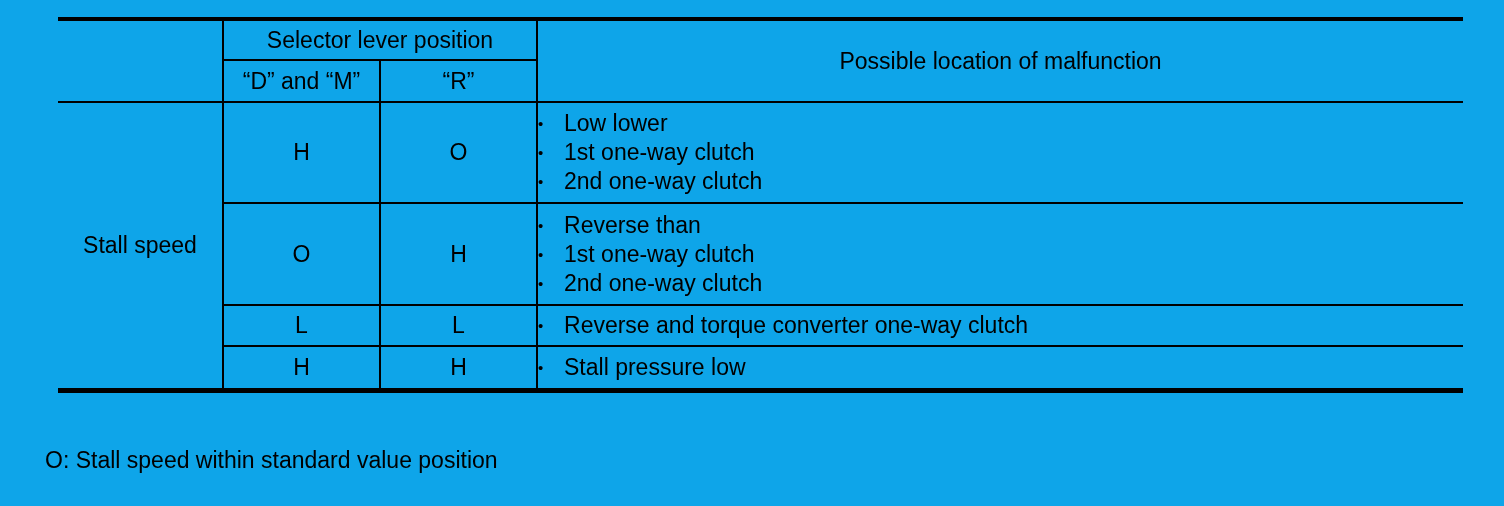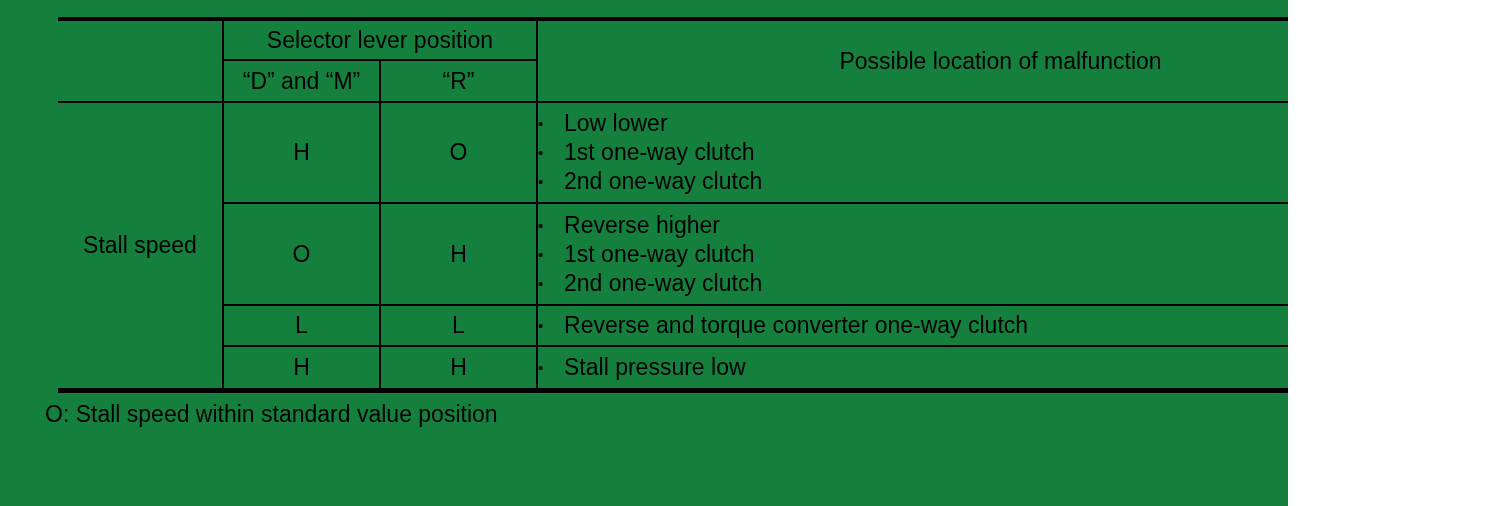--- a/index.html
+++ b/index.html
@@ -1,24 +1,23 @@
 <!DOCTYPE html>
 <html><head>
 <meta charset="utf-8">
 <style>
   html, body { margin: 0; padding: 0; background: #ffffff; }
   .screen {
     position: relative;
-    width: 1272px;
+    width: 1504px;
     height: 506px;
-    background: #15803d;
+    background: #0ea5e9;
     color: #000000;
     font-family: "Liberation Sans", sans-serif;
     overflow: hidden;
-    padding-left: 16px;
   }
 
   table.stall-table {
     position: absolute;
     left: 58px;
     top: 17px;
     width: 1405px;
     border-collapse: collapse;
     table-layout: fixed;
     border-top: 4px solid #000;
@@ -55,21 +54,21 @@
     text-align: left;
   }
 
   .notes {
     position: absolute;
     left: 45px;
     top: 402px;
     font-size: 23px;
     line-height: 24px;
   }
-  .note-line { margin-bottom: 13px; white-space: nowrap; }
+  .note-line { margin-bottom: 13px; white-space: nowrap; margin-top: 46px; }
 </style>
 </head>
 <body>
 
 <div class="screen">
 
   <table class="stall-table">
     <colgroup>
       <col style="width:165px">
       <col style="width:157px">
@@ -106,21 +105,21 @@
             </div>
         </td>
       </tr>
 
       <tr class="drow-2">
         <td class="br bb">O</td>
         <td class="br bb">H</td>
         <td class="bb causes-cell">
           <div class="cause-line">
               <span class="bullet">•</span>
-              <span>Reverse higher</span>
+              <span>Reverse than</span>
             </div>
           <div class="cause-line">
               <span class="bullet">•</span>
               <span>1st one-way clutch</span>
             </div>
           <div class="cause-line">
               <span class="bullet">•</span>
               <span>2nd one-way clutch</span>
             </div>
         </td>

